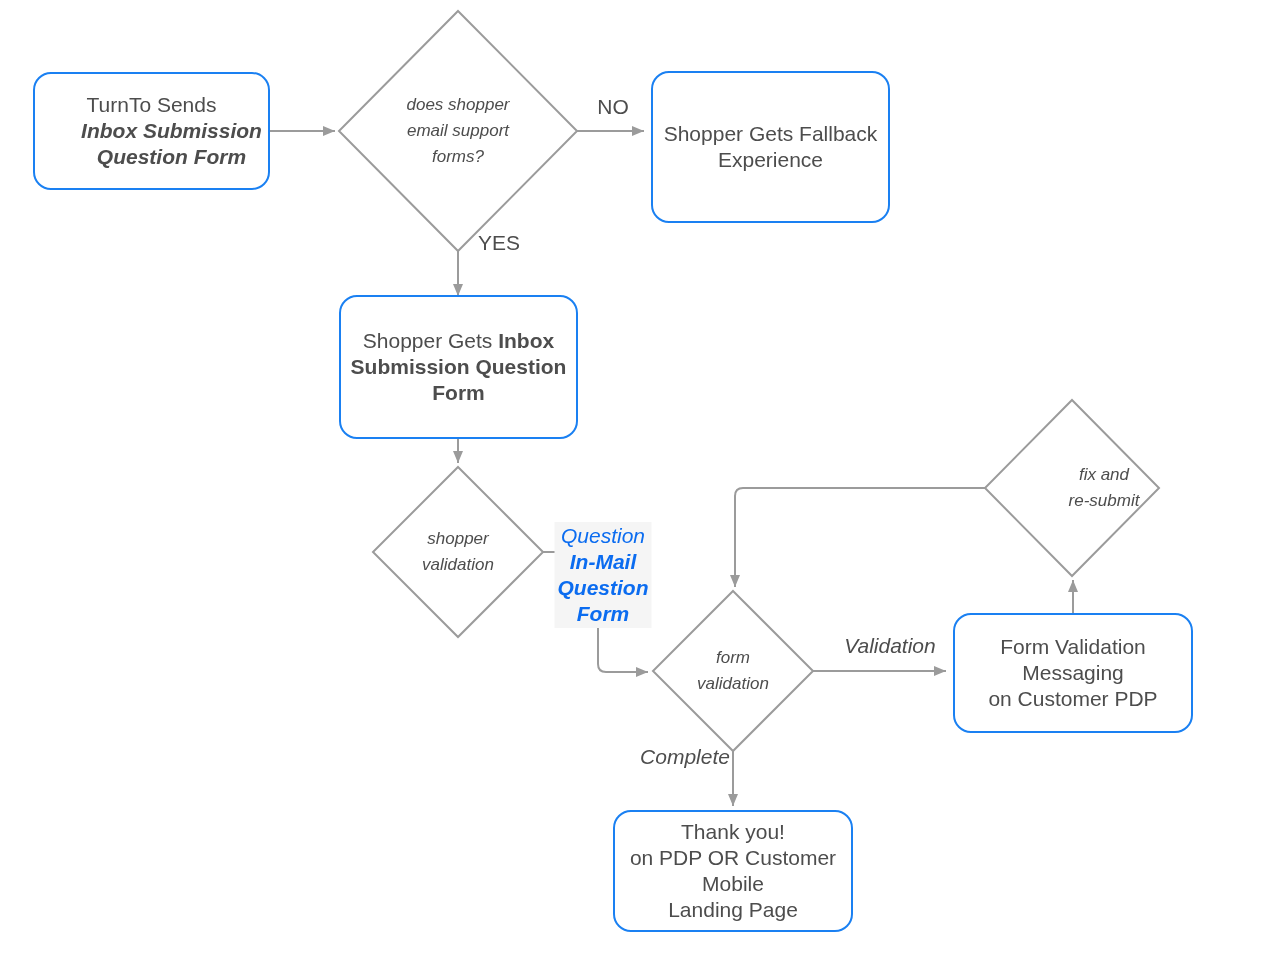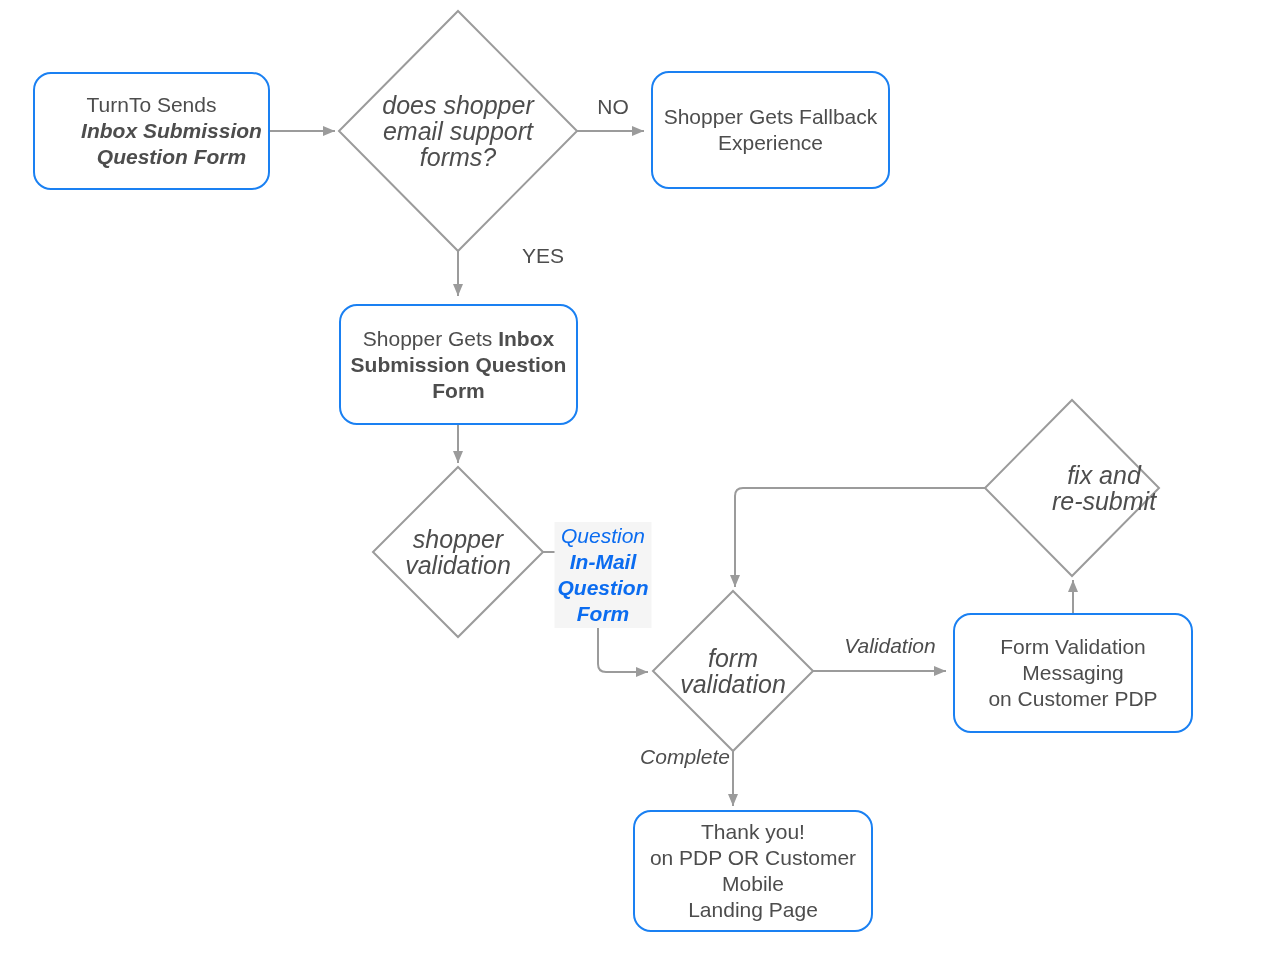--- a/index.html
+++ b/index.html
@@ -18,21 +18,21 @@
   .edge{stroke:var(--edge-stroke);stroke-width:2;fill:none;}
   .arrowhead{fill:var(--edge-stroke);}
   .shape-diamond{fill:#ffffff;stroke:var(--edge-stroke);stroke-width:2;}
   .node{
     position:absolute;display:flex;align-items:center;justify-content:center;
     border:2px solid var(--node-border);border-radius:18px;background:#fff;
     text-align:center;font-size:21px;line-height:26px;padding:2px 6px;
   }
   .diamond-label{
     position:absolute;transform:translate(-50%,-50%);
-    text-align:center;font-style:italic;font-size:25px;line-height:26px;
+    text-align:center;font-style:italic;font-size:17px;line-height:26px;
     white-space:pre-line;pointer-events:none;
   }
   .edge-label{
     position:absolute;transform:translate(-50%,-50%);
     text-align:left;font-size:21px;line-height:26px;white-space:nowrap;
   }
   .edge-label.italic{font-style:italic;}
   .submits-label{
     position:absolute;left:603px;top:522px;transform:translateX(-50%);
     text-align:center;font-size:21px;line-height:26px;font-style:italic;
@@ -71,56 +71,56 @@
   </svg>
 
   <div class="node" style="left:33px;top:72px;width:237px;height:118px;justify-content:center;">
     <div>
       <div>TurnTo Sends</div>
       <div class="bi preline">Inbox Submission
 Question Form</div>
     </div>
   </div>
 
-  <div class="node" style="left:651px;top:71px;width:239px;height:118px;">
+  <div class="node" style="left:651px;top:71px;width:239px;height:152px;">
     <div class="preline">Shopper Gets Fallback
 Experience</div>
   </div>
 
-  <div class="node" style="left:339px;top:304px;width:239px;height:121px;">
+  <div class="node" style="left:339px;top:295px;width:239px;height:144px;">
     <div><span>Shopper Gets </span><span class="b preline">Inbox
 Submission Question
 Form</span></div>
   </div>
 
   <div class="node" style="left:953px;top:613px;width:240px;height:120px;">
     <div class="preline">Form Validation
 Messaging
 on Customer PDP</div>
   </div>
 
-  <div class="node" style="left:633px;top:810px;width:240px;height:122px;">
+  <div class="node" style="left:613px;top:810px;width:240px;height:122px;">
     <div class="preline">Thank you!
 on PDP OR Customer
 Mobile
 Landing Page</div>
   </div>
 
   <div class="diamond-label" style="left:458px;top:131px;">does shopper
 email support
 forms?</div>
   <div class="diamond-label" style="left:458px;top:552px;">shopper
 validation</div>
   <div class="diamond-label" style="left:733px;top:671px;">form
 validation</div>
   <div class="diamond-label" style="left:1104px;top:488px;">fix and
 re-submit</div>
 
   <div class="edge-label" style="left:613px;top:107px;">NO</div>
-  <div class="edge-label" style="left:499px;top:256px;margin-left:44px;">YES</div>
+  <div class="edge-label" style="left:499px;top:243px;">YES</div>
   <div class="edge-label italic" style="left:890px;top:646px;">Validation</div>
   <div class="edge-label italic" style="left:685px;top:757px;">Complete</div>
 
   <div class="submits-label">
     <div>Question</div>
     <div class="b preline">In-Mail
 Question
 Form</div>
   </div>
 

